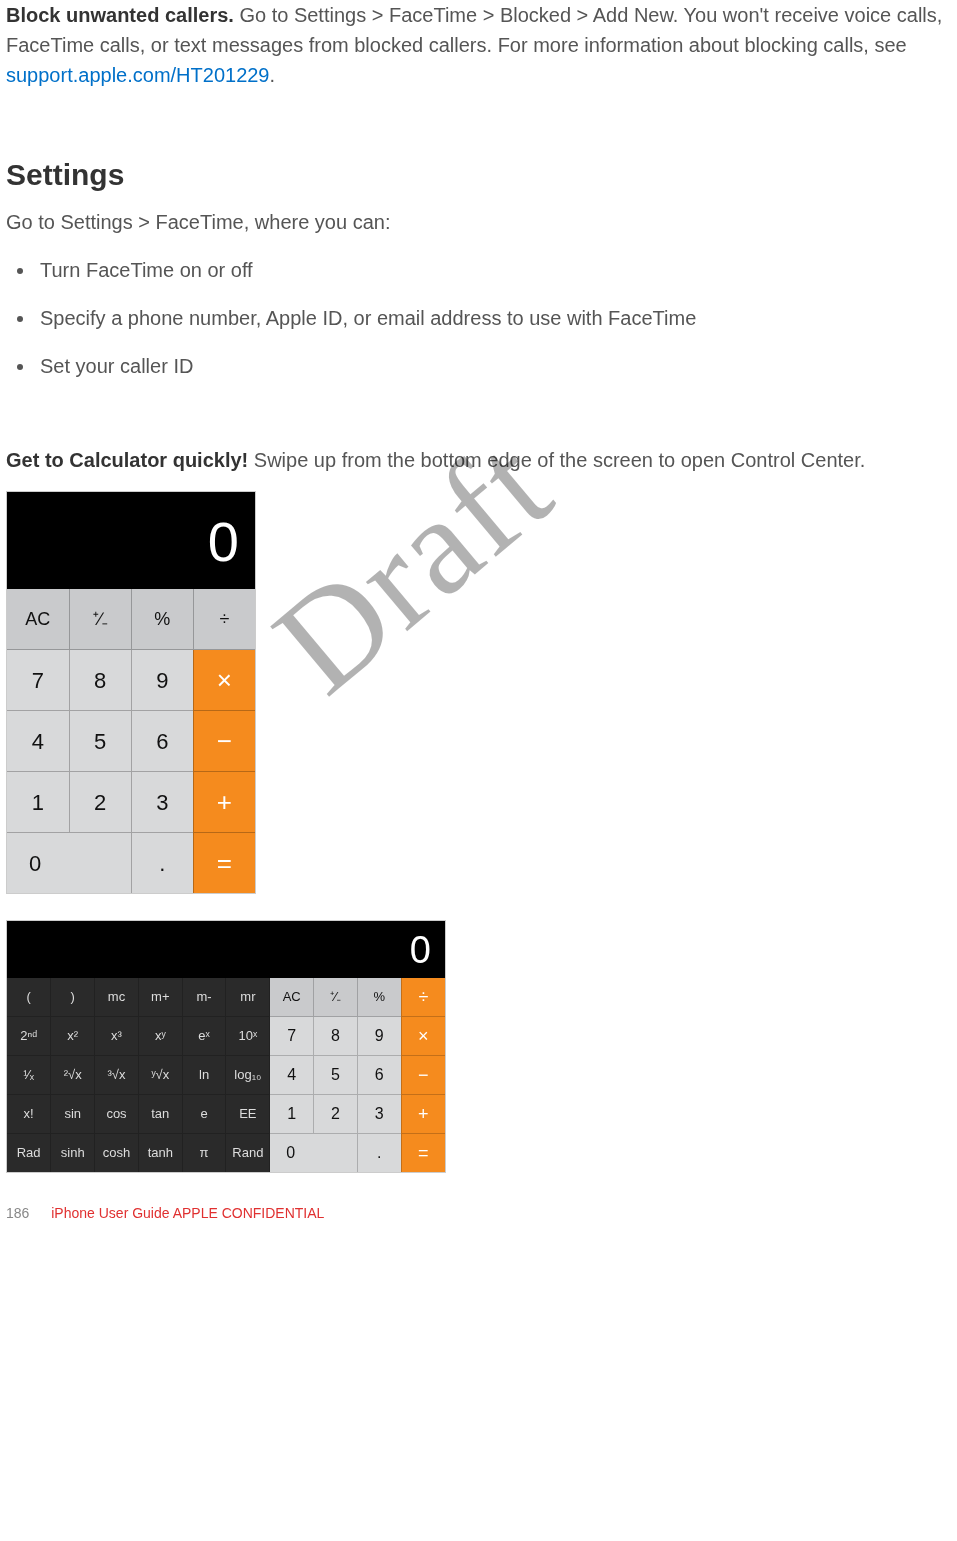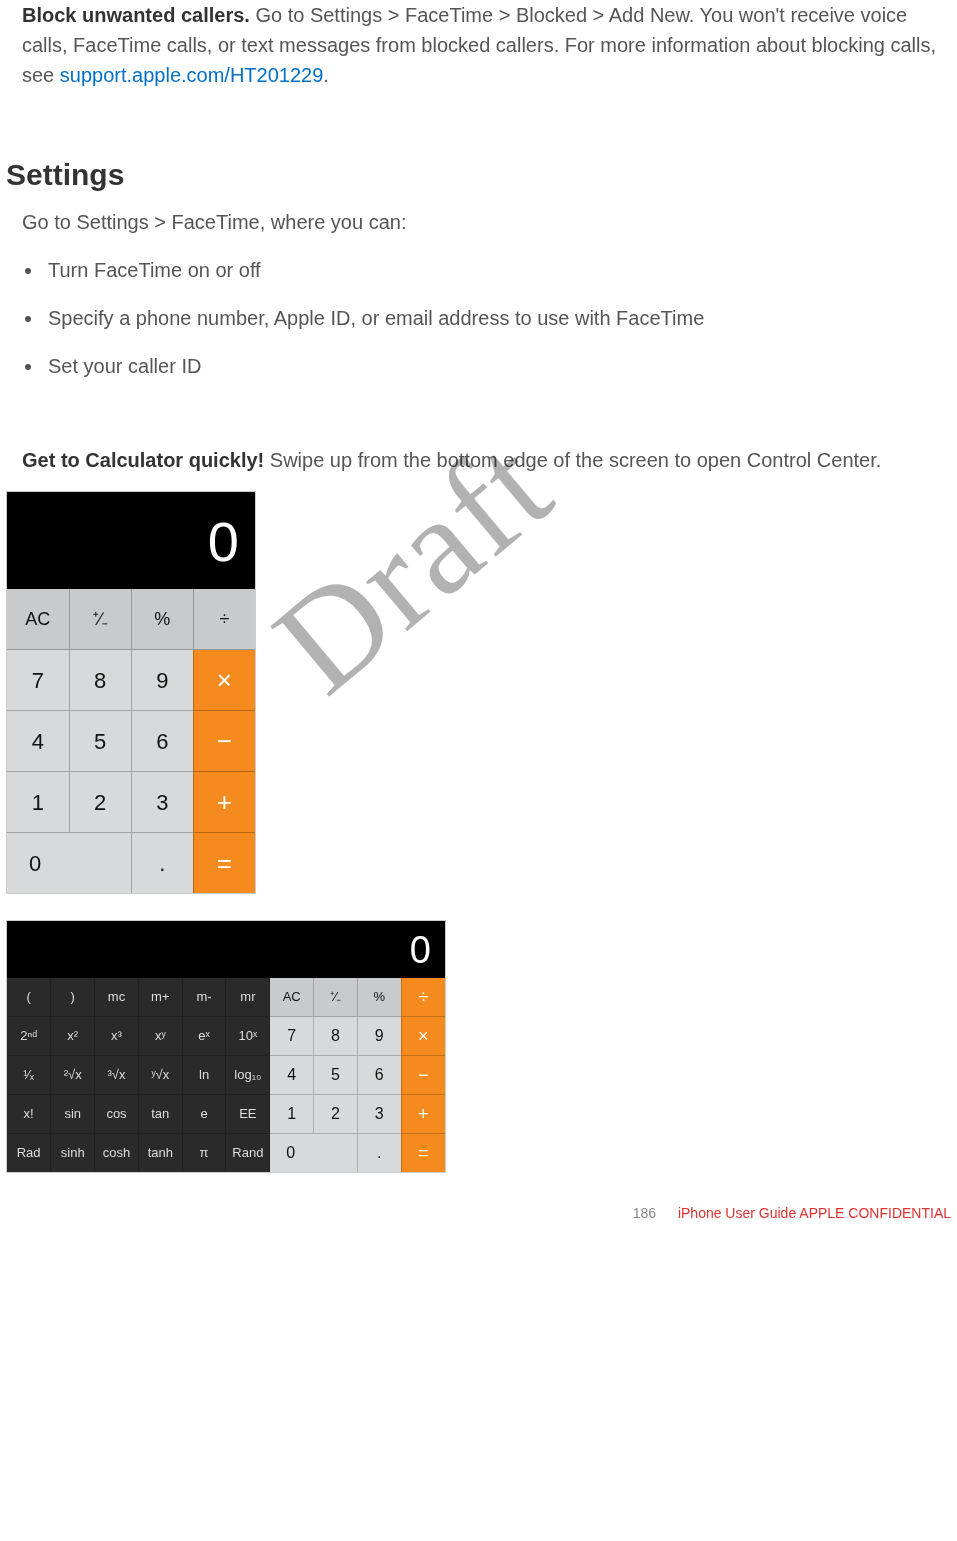--- a/index.html
+++ b/index.html
@@ -14,35 +14,35 @@
   }
   .page {
     padding: 0 0 30px 0;
     width: 957px;
     overflow: hidden;
   }
   .content {
     padding-left: 6px;
     padding-right: 0;
   }
-  p { margin: 0 0 16px 16px; }
+  p { margin: 0 0 16px 0; }
   h2 {
     font-family: -apple-system, "Helvetica Neue", Helvetica, Arial, sans-serif;
     color: #333;
     font-weight: 700;
     font-size: 30px;
     margin: 0 0 10px 0;
   }
   .section-gap { height: 46px; }
   .bold-run { font-weight: 700; color: #333; }
   a.link { color: #0070c9; text-decoration: none; }
   ul.bullets {
     list-style: disc;
     padding-left: 30px;
-    margin: 8px;
+    margin: 0;
   }
   ul.bullets li {
     color: #555;
     margin: 18px 0;
     padding-left: 4px;
   }
   
   .watermark {
     position: absolute;
     left: 260px;
@@ -124,21 +124,20 @@
     border-right: 1px solid rgba(0,0,0,0.2);
   }
   .calc-land td:last-child { border-right: none; }
   .calc-land td.sci { background: #2a2a2a; color: #ddd; }
   .calc-land td.func { background: #c9cacc; color: #111; font-size:13px;}
   .calc-land td.num { background: #d8d9da; color: #111; font-size: 16px;}
   .calc-land td.op { background: #f58b1e; color:#fff; font-size: 18px;}
   .calc-land td.zero { text-align:left; padding-left: 16px;}
   
   .footer {
-    text-align: right;
     font-size: 14px;
     padding: 20px 6px 0 0;
     color: #888;
   }
   .footer .pg { color: #888; margin-right: 18px;}
   .footer .red { color: #e03030; }
 </style>
 </head>
 <body>
 <div class="page">

